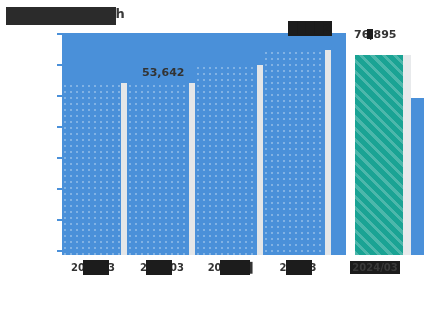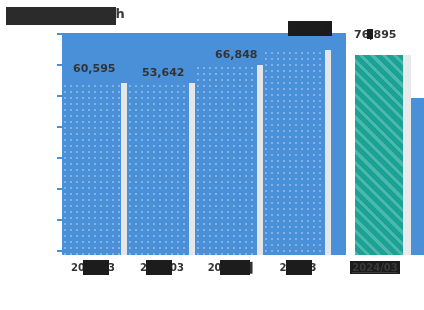--- a/index.html
+++ b/index.html
@@ -91,21 +91,21 @@
   
   .xlabel{
     position:absolute;top:262px;
     font-size:10px;font-weight:bold;color:#333333;
     white-space:nowrap;text-align:center;
   }
   .xl-inner{display:inline-block;position:relative;}
   .xmask{
     position:absolute;top:-2px;height:15px;background:#1c1c1c;
   }
-  .xfull{background:#1c1c1c;color:#3a3a3a;padding:1px 2px;text-decoration:underline;}
+  .xfull{background:#1c1c1c;color:#3a3a3a;padding:1px 2px;}
 </style>
 </head>
 <body>
 
 <div id="chart-root">
 
   <div class="title-wrap">
     <span class="redact title-redact">&nbsp;&nbsp;&nbsp;&nbsp;&nbsp;&nbsp;&nbsp;&nbsp;&nbsp;&nbsp;&nbsp;&nbsp;&nbsp;&nbsp;&nbsp;&nbsp;&nbsp;&nbsp;&nbsp;&nbsp;&nbsp;</span><span class="title-tail">h</span>
   </div>
 
@@ -136,25 +136,23 @@
 
     <div class="slot" style="left:269px;width:15px;"></div>
   </div>
 
   <div class="plot-right">
     <div class="bar-teal" style="left:9px;width:48px;height:200px;"></div>
     <div class="bar-gray" style="left:57px;width:8px;height:200px;"></div>
     <div class="bar-blue" style="left:65px;width:13px;height:157px;"></div>
   </div>
 
-  <div class="vlabel" style="left:73px;top:62px;">60,595</div>
 
   <div class="vlabel" style="left:142px;top:66px;">53,642</div>
 
-  <div class="vlabel" style="left:215px;top:48px;">66,848</div>
 
   <div class="vlabel redacted" style="left:288px;top:21px;">████2</div>
 
   <div class="vlabel" style="left:354px;top:28px;">
     <span>76,895</span>
     <span class="strike"></span>
   </div>
 
   <div class="xlabel" style="left:62px;width:62px;">
     <span class="xl-inner">

